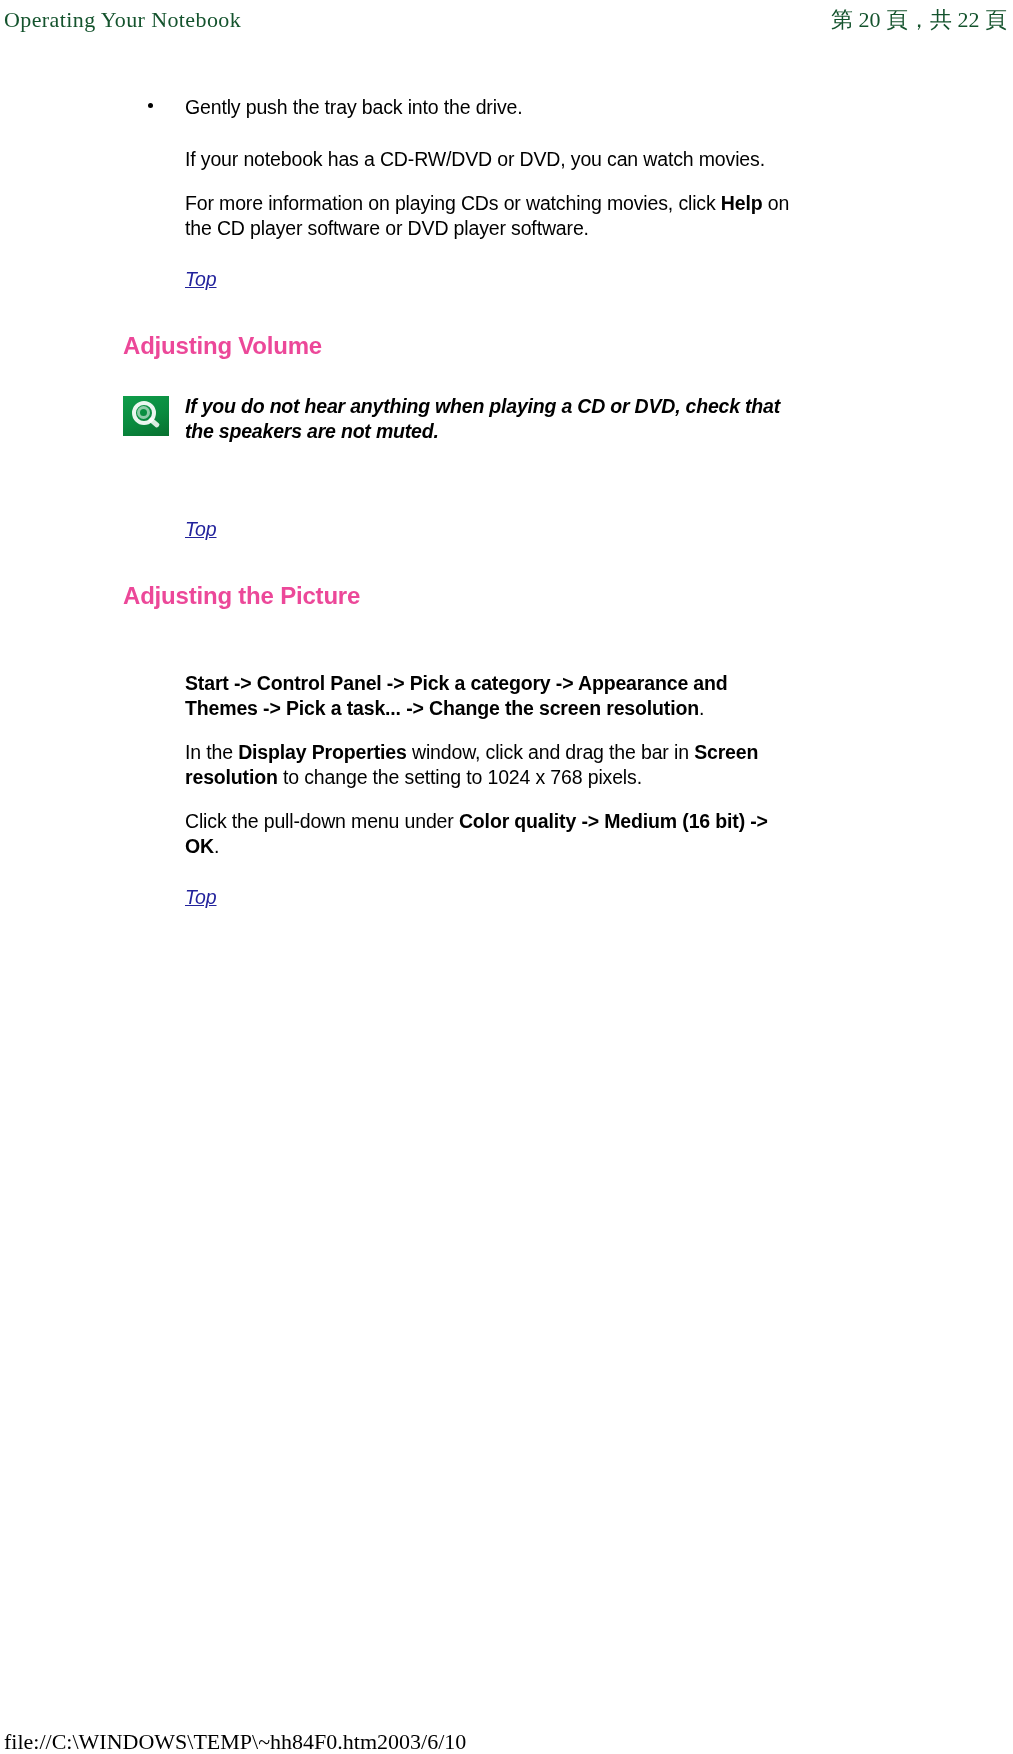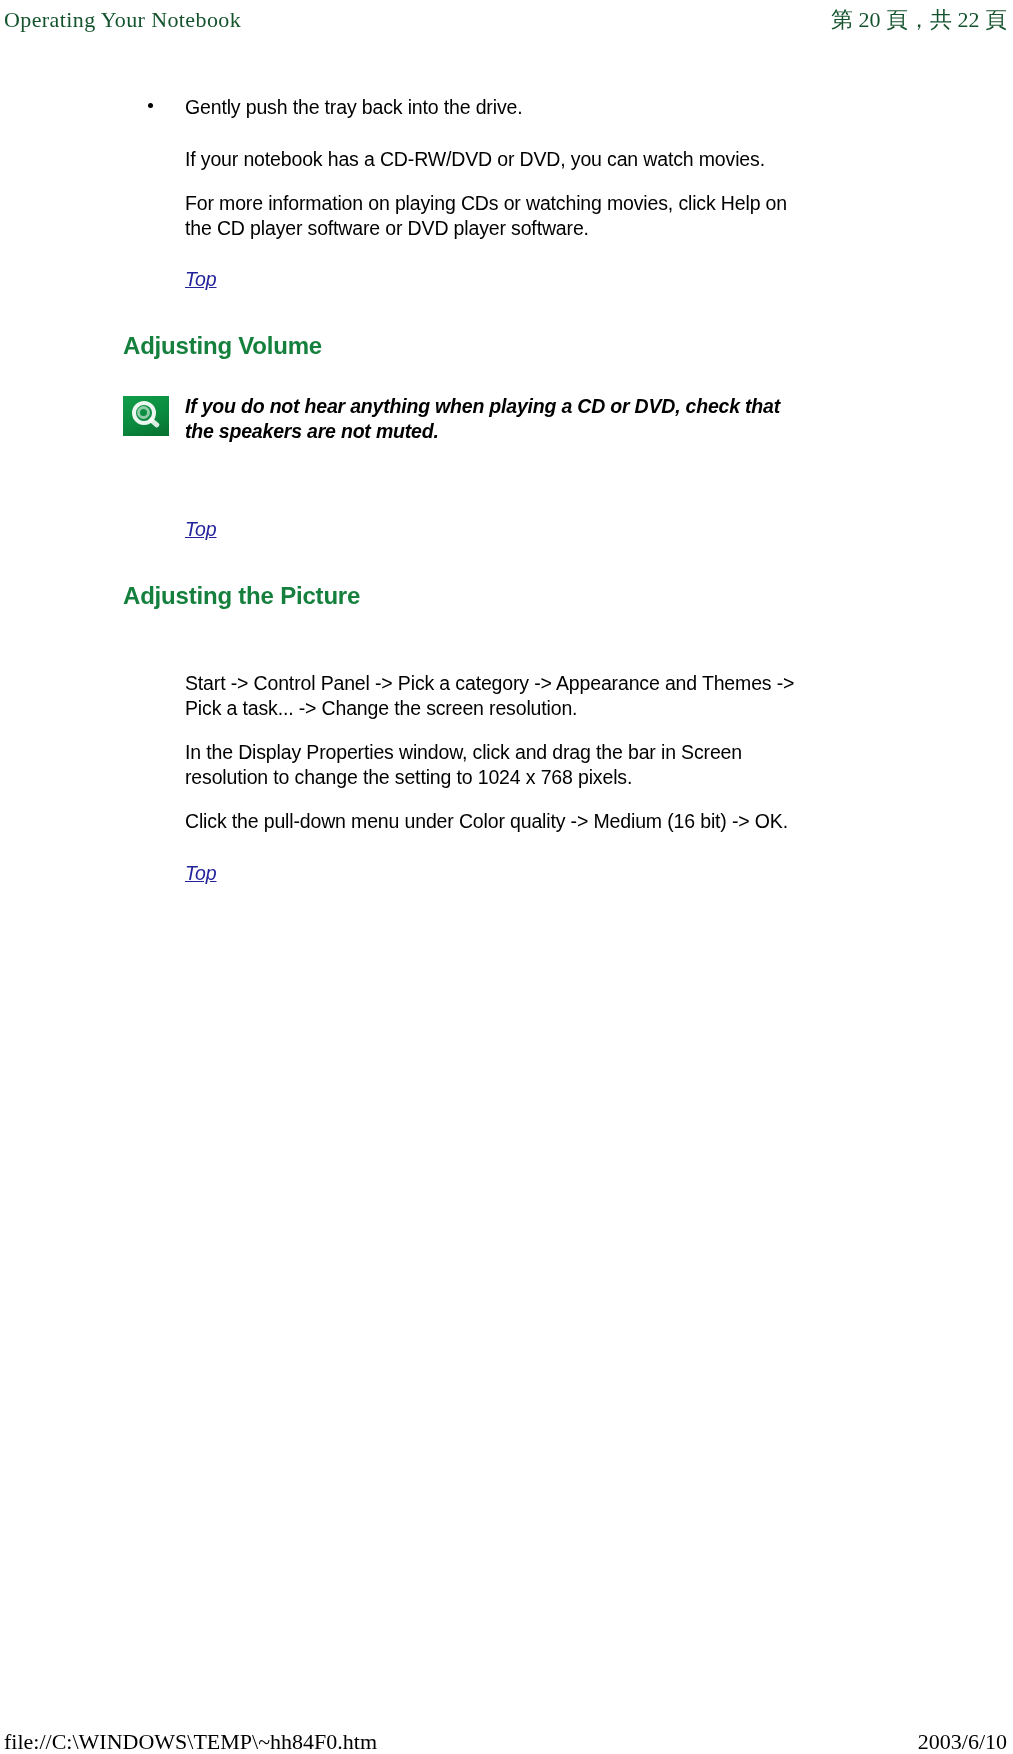--- a/index.html
+++ b/index.html
@@ -49,39 +49,39 @@
     top: 95px;
     width: 991px;
   }
 
   .h2 {
     font-size: 24px;
     font-weight: bold;
     line-height: 28px;
     margin: 0;
     padding: 0;
-    color: #15803d;
+    color: #ec4899;
     letter-spacing: -0.2px;
   }
 
   .indent-block {
     margin-left: 185px;
     width: 610px;
   }
 
   p.body-text {
     font-size: 19.5px;
     line-height: 24.5px;
     margin: 0;
     padding: 0;
     color: #000;
     letter-spacing: -0.15px;
   }
 
-  p.body-text b { font-weight: normal; text-align: right; }
+  p.body-text b { font-weight: bold; text-align: right; }
 
   .bullet-row {
     position: relative;
     margin-left: 185px;
     width: 620px;
   }
   .bullet-dot {
     position: absolute;
     left: -37px;
     top: 8px;
@@ -162,21 +162,21 @@
 
   
   .page-footer {
     position: absolute;
     left: 0;
     bottom: 0;
     width: 1013px;
     height: 30px;
     display: flex;
     align-items: flex-end;
-    justify-content: space-between;
+    justify-content: flex-start;
     font-family: "Liberation Serif", "DejaVu Serif", serif;
     font-size: 22px;
     line-height: 24px;
     padding: 0 6px 0 4px;
     box-sizing: border-box;
     white-space: nowrap;
   }
 </style>
 </head>
 <body>

